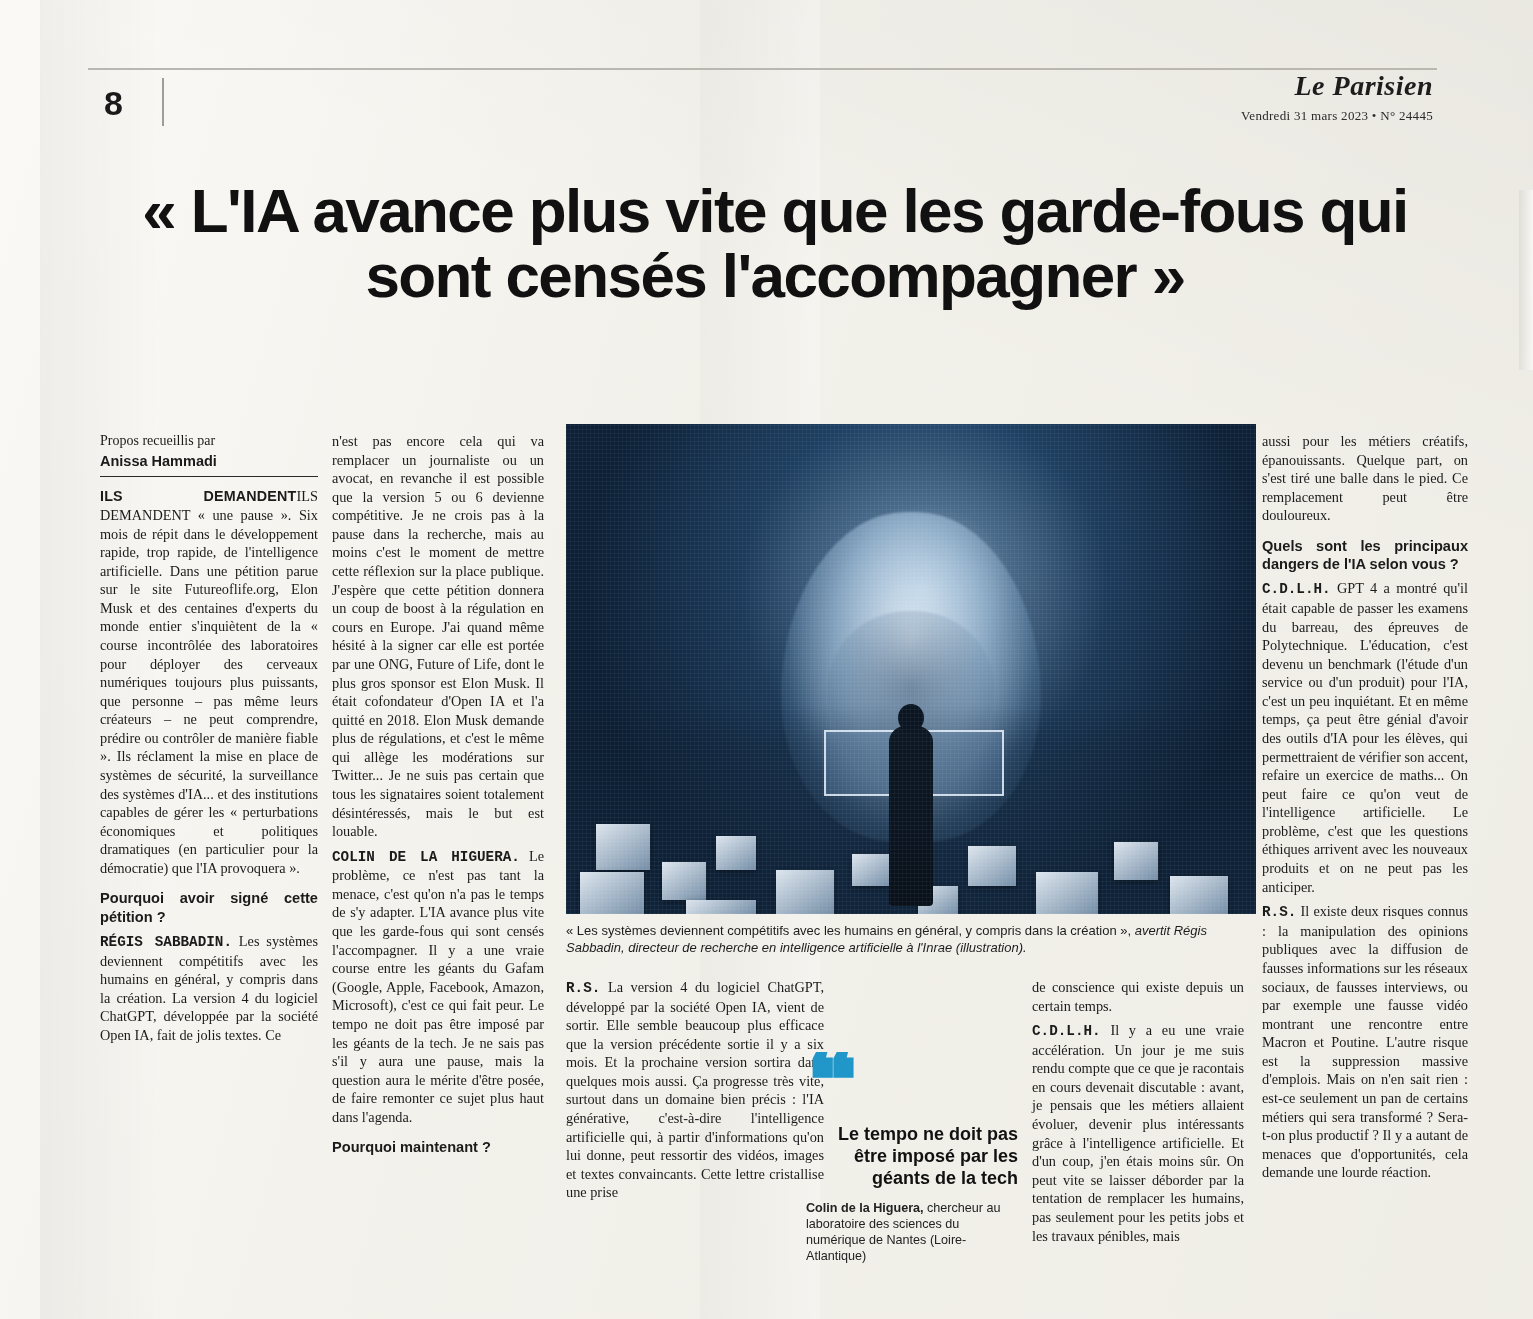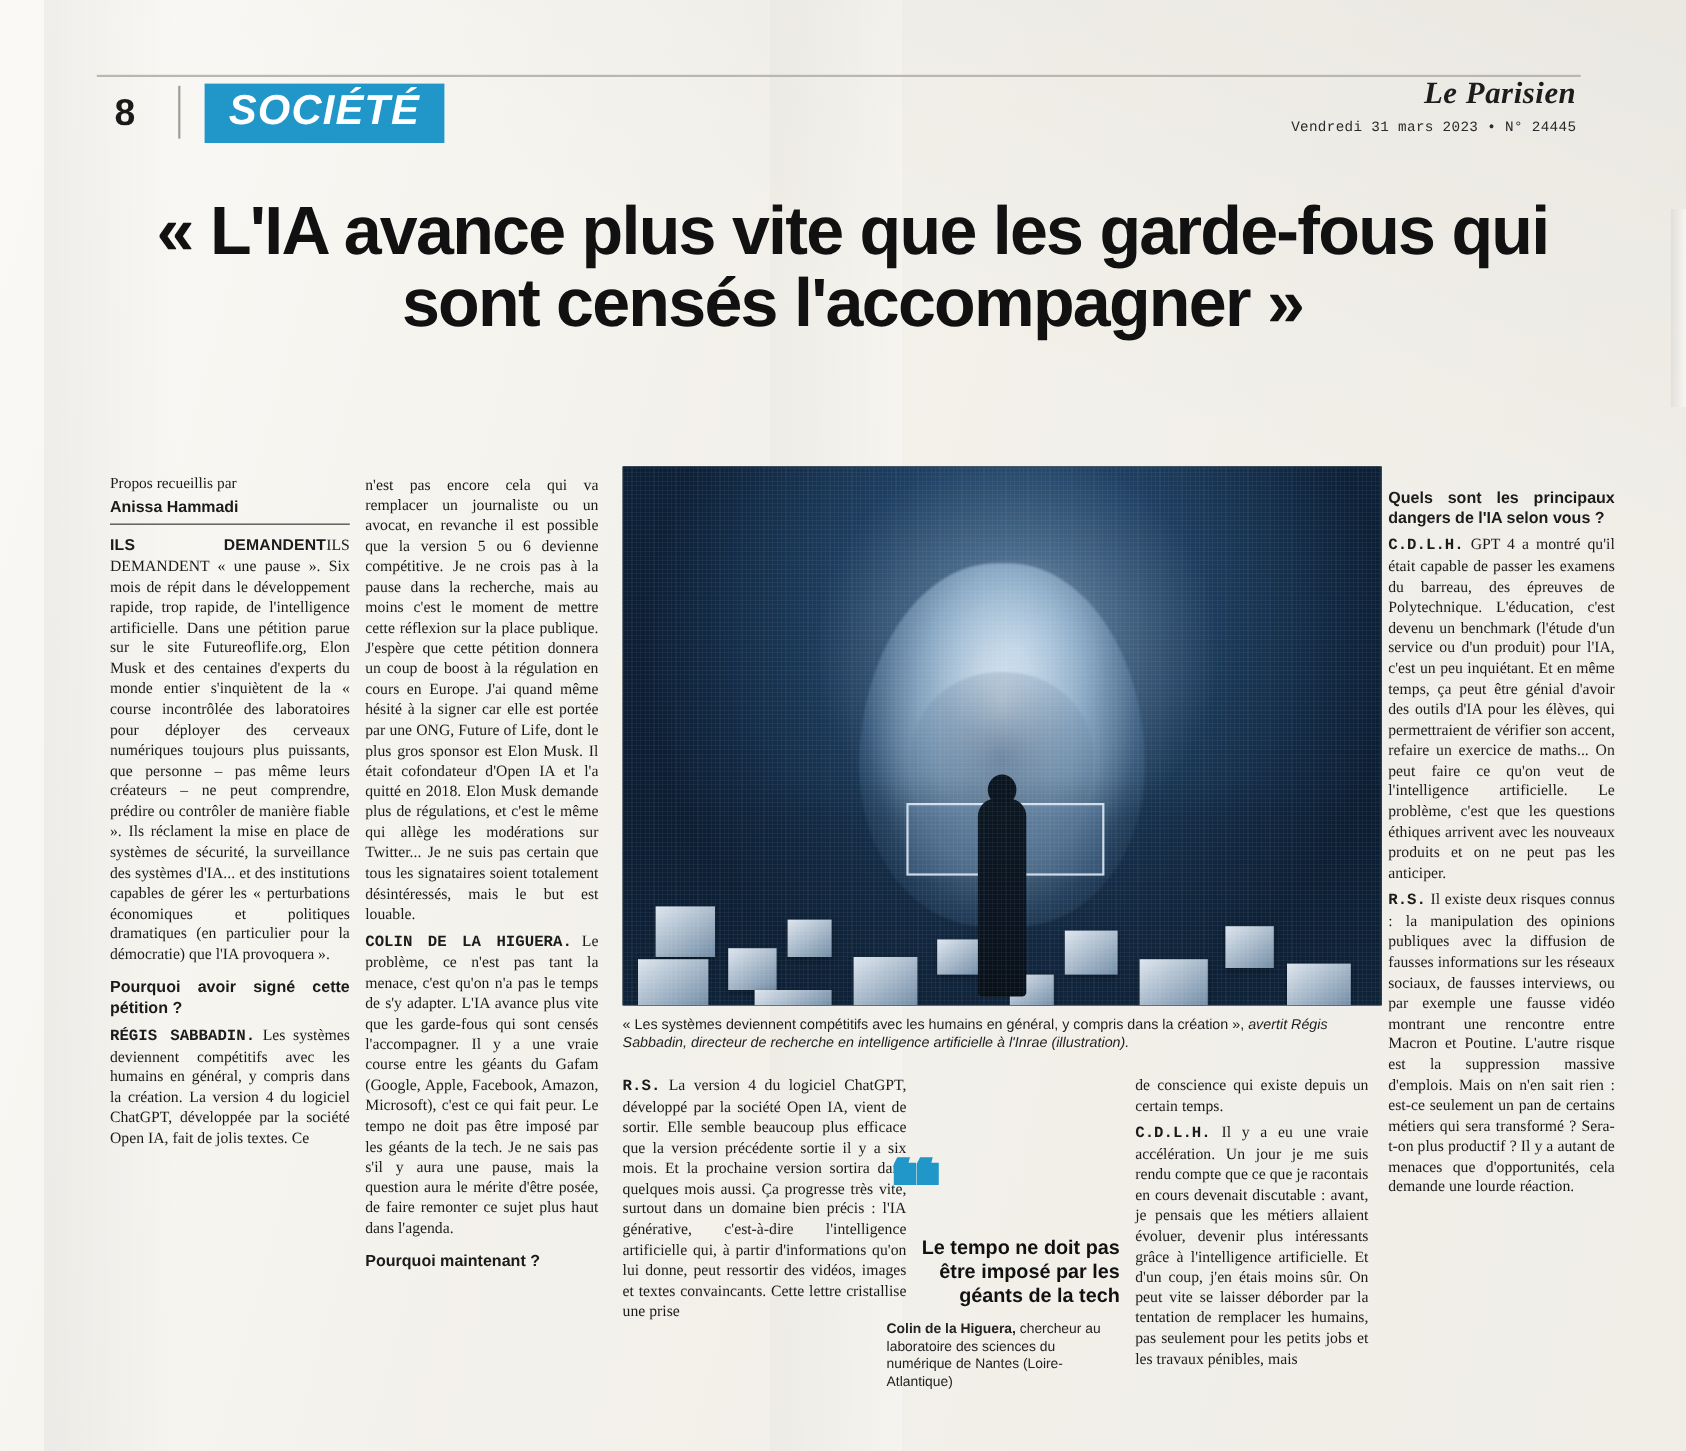--- a/index.html
+++ b/index.html
@@ -78,21 +78,21 @@
   .brand-name {
     font-family: "Liberation Serif", serif;
     font-style: italic;
     font-weight: bold;
     font-size: 28px;
     color: #1d1d1d;
     letter-spacing: 0.5px;
   }
   .brand-date {
     margin-top: 6px;
-    font-family: Liberation Mono, monospace;
+    font-family: Liberation Serif, serif;
     font-size: 13px;
     color: #2a2a2a;
     letter-spacing: 0.3px;
   }
 
   
   .headline {
     position: absolute;
     left: 130px;
     top: 178px;
@@ -313,21 +313,20 @@
 <div class="page">
 
   <div class="fold f1"></div>
   <div class="fold f2"></div>
   <div class="edge"></div>
 
   <div class="masthead">
     <div class="rule-top"></div>
     <div class="page-num">8</div>
     <div class="vrule"></div>
-    <div class="section-tag">SOCIÉTÉ</div>
     <div class="brand">
       <div class="brand-name">Le Parisien</div>
       <div class="brand-date">Vendredi 31 mars 2023 • N° 24445</div>
     </div>
   </div>
 
   <div class="headline">« L'IA avance plus vite que les garde-fous qui sont censés l'accompagner »</div>
 
 
   <div class="col col1">
@@ -383,18 +382,19 @@
       <b>Colin de la Higuera,</b><span> chercheur au laboratoire des sciences du numérique de Nantes (Loire-Atlantique)</span>
     </div>
   </div>
 
   <div class="col col4">
     <p>de conscience qui existe depuis un certain temps.</p>
     <p><span class="speaker">C.D.L.H.</span><span> Il y a eu une vraie accélération. Un jour je me suis rendu compte que ce que je racontais en cours devenait discutable : avant, je pensais que les métiers allaient évoluer, devenir plus intéressants grâce à l'intelligence artificielle. Et d'un coup, j'en étais moins sûr. On peut vite se laisser déborder par la tentation de remplacer les humains, pas seulement pour les petits jobs et les travaux pénibles, mais</span></p>
   </div>
 
   <div class="col col5">
+    <p>aussi pour les métiers créatifs, épanouissants. Quelque part, on s'est tiré une balle dans le pied. Ce remplacement peut être douloureux.</p>
     <div class="q">Quels sont les principaux dangers de l'IA selon vous ?</div>
     <p><span class="speaker">C.D.L.H.</span><span> GPT 4 a montré qu'il était capable de passer les examens du barreau, des épreuves de Polytechnique. L'éducation, c'est devenu un benchmark (l'étude d'un service ou d'un produit) pour l'IA, c'est un peu inquiétant. Et en même temps, ça peut être génial d'avoir des outils d'IA pour les élèves, qui permettraient de vérifier son accent, refaire un exercice de maths... On peut faire ce qu'on veut de l'intelligence artificielle. Le problème, c'est que les questions éthiques arrivent avec les nouveaux produits et on ne peut pas les anticiper.</span></p>
     <p><span class="speaker">R.S.</span><span> Il existe deux risques connus : la manipulation des opinions publiques avec la diffusion de fausses informations sur les réseaux sociaux, de fausses interviews, ou par exemple une fausse vidéo montrant une rencontre entre Macron et Poutine. L'autre risque est la suppression massive d'emplois. Mais on n'en sait rien : est-ce seulement un pan de certains métiers qui sera transformé ? Sera-t-on plus productif ? Il y a autant de menaces que d'opportunités, cela demande une lourde réaction.</span></p>
   </div>
 
 </div>
 
 </body></html>

